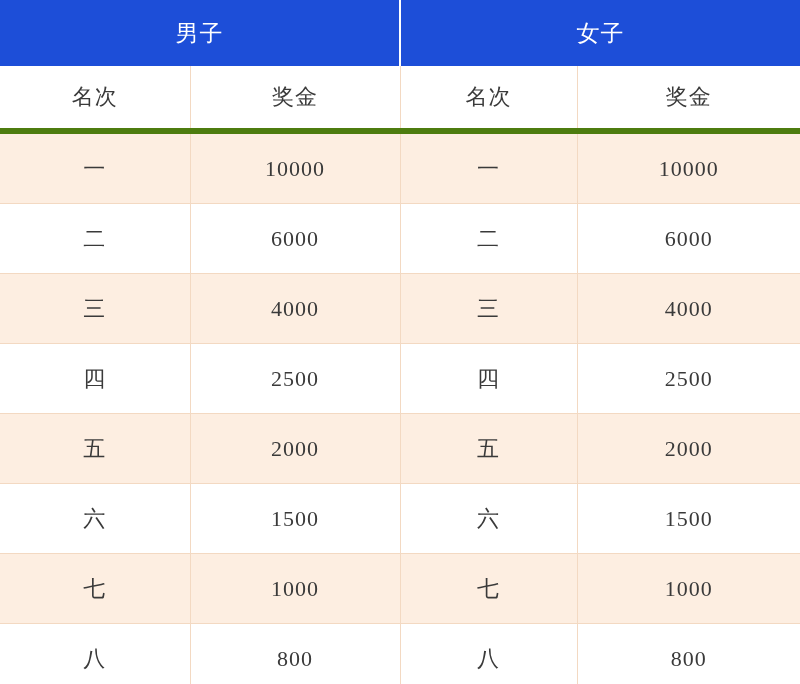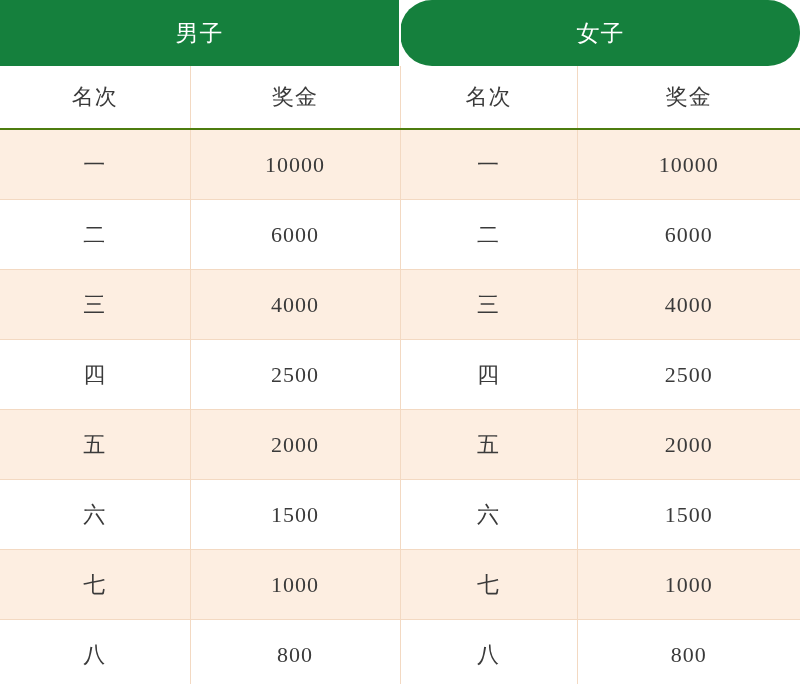--- a/index.html
+++ b/index.html
@@ -28,33 +28,33 @@
   .prize-table td {
     text-align: center;
     vertical-align: middle;
     font-weight: normal;
     font-size: 22px;
     letter-spacing: 1px;
     border: none;
   }
 
   tr.group-header th {
-    background: #15803d;
+    background: #1d4ed8;
     color: #ffffff;
     height: 64px;
     font-size: 23px;
     border-right: 2px solid #ffffff;
   }
-  tr.group-header th:last-child { border-right: none; border-radius: 32px; }
+  tr.group-header th:last-child { border-right: none; }
 
   tr.col-header td {
     background: #ffffff;
     height: 60px;
     color: #3a3a3a;
-    border-bottom: 2px solid #4d7c0f;
+    border-bottom: 6px solid #4d7c0f;
     border-right: 1px solid #f3d9c2;
   }
   tr.col-header td:last-child { border-right: none; }
 
   tbody tr.data-row td {
     height: 67px;
     border-bottom: 1px solid #f3d9c2;
     border-right: 1px solid #f3d9c2;
     color: #3a3a3a;
   }

